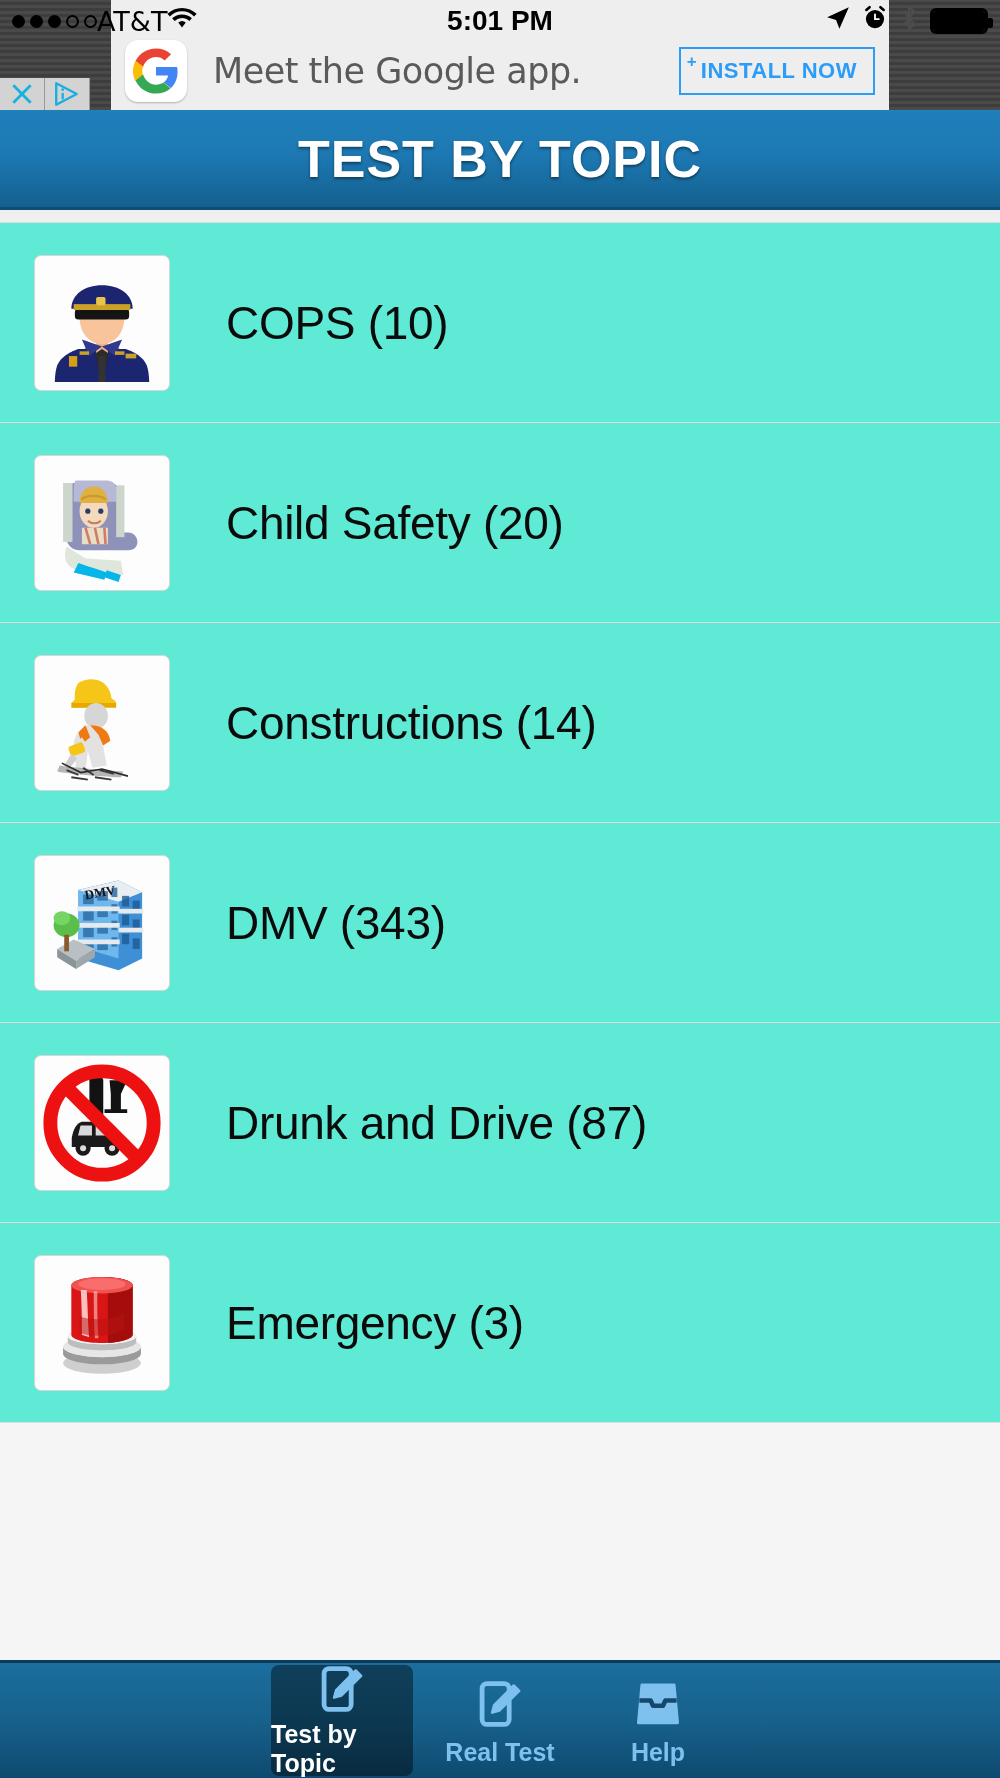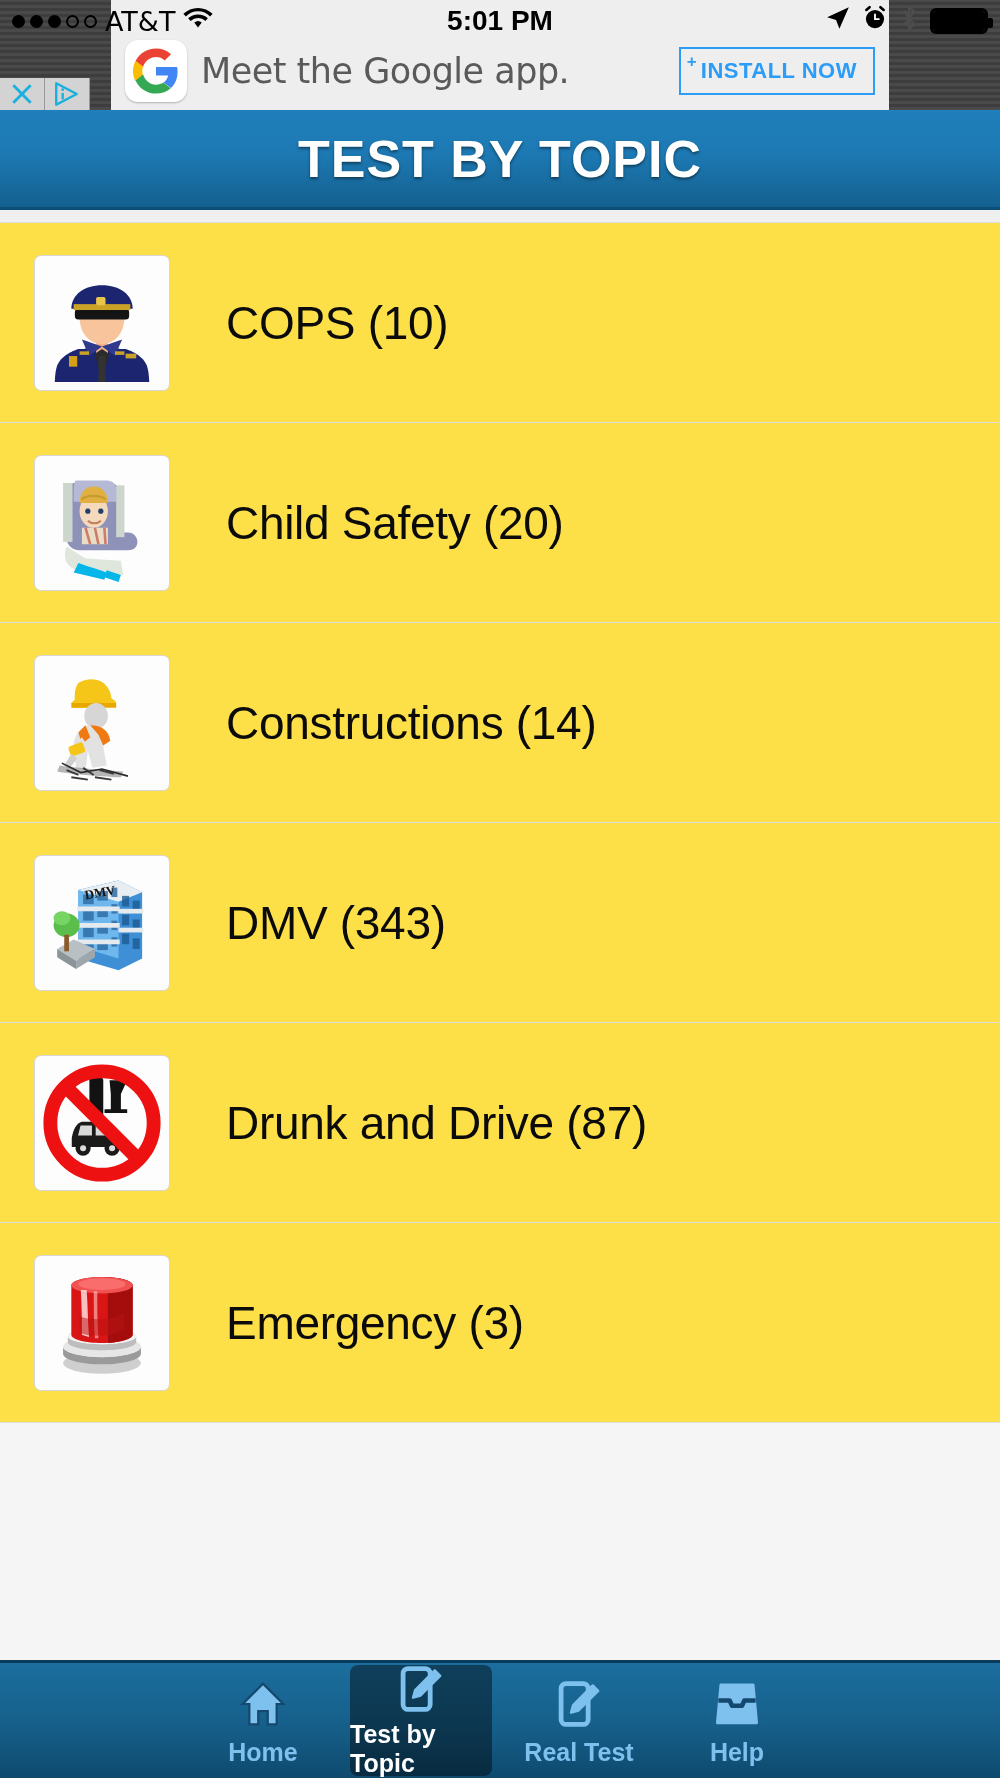--- a/index.html
+++ b/index.html
@@ -16,41 +16,41 @@
     position: relative; height: 110px; width: 1000px;
     background:
       repeating-linear-gradient(0deg, #4a4a4a 0 3px, #3d3d3d 3px 6px),
       #444;
   }
   .ad-banner {
     position: absolute; left: 111px; top: 0; width: 778px; height: 110px;
     background: #eeeeee;
     display: flex; align-items: flex-end;
   }
-  .ad-inner { display: flex; align-items: center; width: 100%; padding: 0 14px 8px 14px; gap: 14px; }
+  .ad-inner { display: flex; align-items: center; width: 100%; padding: 0 14px 8px 14px; gap: 26px; }
   .g-logo {
     width: 62px; height: 62px; border-radius: 13px; background: #fff;
     box-shadow: 0 1px 2px rgba(0,0,0,.25);
     display: flex; align-items: center; justify-content: center; flex: 0 0 auto;
   }
   .ad-text { font-size: 35px; color: #5a5a5a; font-family: "DejaVu Sans", sans-serif; flex: 1 1 auto; letter-spacing: -.5px; }
   .install-btn {
     border: 2px solid #2b9cf7; color: #2b9cf7; background: transparent;
     font-size: 22px; font-weight: bold; padding: 9px 16px 9px 20px;
     position: relative; white-space: nowrap; letter-spacing: .5px; flex: 0 0 auto;
   }
   .install-btn .plus { position: absolute; left: 6px; top: 3px; font-size: 17px; }
 
   
   .statusbar {
     position: absolute; left: 0; top: 0; width: 1000px; height: 42px;
     display: flex; align-items: center; z-index: 5; padding: 0 12px;
     font-size: 26px; font-weight: bold; color: #000;
   }
-  .sb-left { display: flex; align-items: center; gap: 8px; }
+  .sb-left { display: flex; align-items: center; }
   .dots { display: flex; gap: 5px; align-items: center; }
   .dot { width: 13px; height: 13px; border-radius: 50%; border: 2px solid #000; }
   .dot.on { background: #000; }
   .carrier { font-size: 27px; font-weight: normal; font-family: "DejaVu Sans", sans-serif; }
   .sb-center { position: absolute; left: 0; right: 0; text-align: center; font-size: 28px; }
   .sb-right { margin-left: auto; display: flex; align-items: center; gap: 11px; }
   .battery {
     width: 58px; height: 26px; border: 3px solid #000; border-radius: 6px;
     position: relative; background: #000; background-clip: content-box; padding: 0;
   }
@@ -76,21 +76,21 @@
   .navtitle {
     color: #ffffff; font-size: 52px; font-weight: bold;
     letter-spacing: 1px; text-shadow: 0 2px 3px rgba(0,0,0,.45);
   }
 
   
   .list-wrap { height: 1340px; background: #f5f5f5; overflow: hidden; }
   .list-top-pad { height: 13px; background: #efefef; border-bottom: 1px solid #dcdcdc; }
   .row {
     height: 200px; display: flex; align-items: center;
-    padding: 0 0 0 34px; border-bottom: 1px solid #dddddd; background: #fde047; text-align: center;
+    padding: 0 0 0 34px; border-bottom: 1px solid #dddddd; background: #5eead4; text-align: center;
   }
   .thumb {
     width: 136px; height: 136px; flex: 0 0 auto;
     background: #fdfdfd; border: 1px solid #d6d6d6; border-radius: 7px;
     display: flex; align-items: center; justify-content: center; overflow: hidden;
   }
   .thumb svg { display: block; }
   .row-label {
     font-size: 46px; color: #0b0b0b; margin-left: 56px;
     font-family: "Liberation Sans", sans-serif; letter-spacing: -.3px;
@@ -355,28 +355,20 @@
           <path d="M43 23c0 14 0 28 1 40h3c-1-14-1-27-1-40z" fill="#ffc9c9" opacity=".6"></path>
           <path d="M31 44c8 4 26 4 38-2v14c-12 6-30 6-38 2z" fill="#b81212" opacity=".5"></path>
         </svg>
       </div>
       <div class="row-label">Emergency (3)</div>
     </div>
   </div>
 
   <div class="tabbar">
 
-    <div class="tab">
-      <span class="tab-icon">
-        <svg width="52" height="52" viewBox="0 0 24 24">
-          <path d="M12 2.6L2.6 12h3.1v9.4h4.1v-6.1h4.4v6.1h4.1V12h3.1z" fill="#7ec0ee" stroke="#15486e" stroke-width="1"></path>
-        </svg>
-      </span>
-      <span class="tab-label">Home</span>
-    </div>
 
     <div class="tab selected">
       <span class="tab-icon">
         <svg width="50" height="52" viewBox="0 0 24 24">
           <rect x="3.4" y="2.2" width="13" height="19.6" rx="2.4" fill="none" stroke="#7ec0ee" stroke-width="2.3"></rect>
           <path d="M18.6 3.1l2.6 2.6-9.4 9.4-3.6 1 1-3.6z" fill="#7ec0ee" stroke="#7ec0ee" stroke-width="1.2" stroke-linejoin="round"></path>
         </svg>
       </span>
       <span class="tab-label">Test by Topic</span>
     </div>

